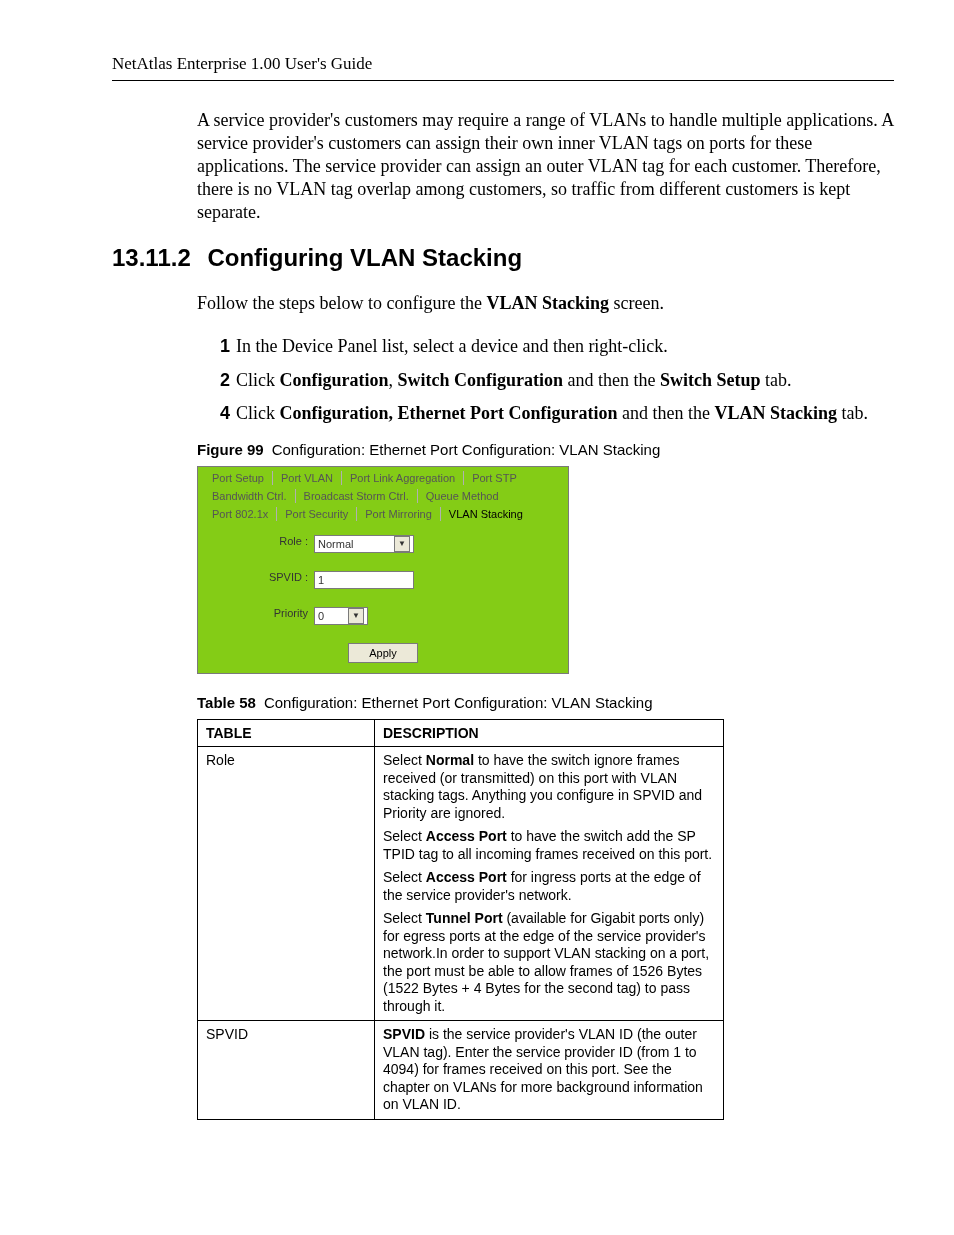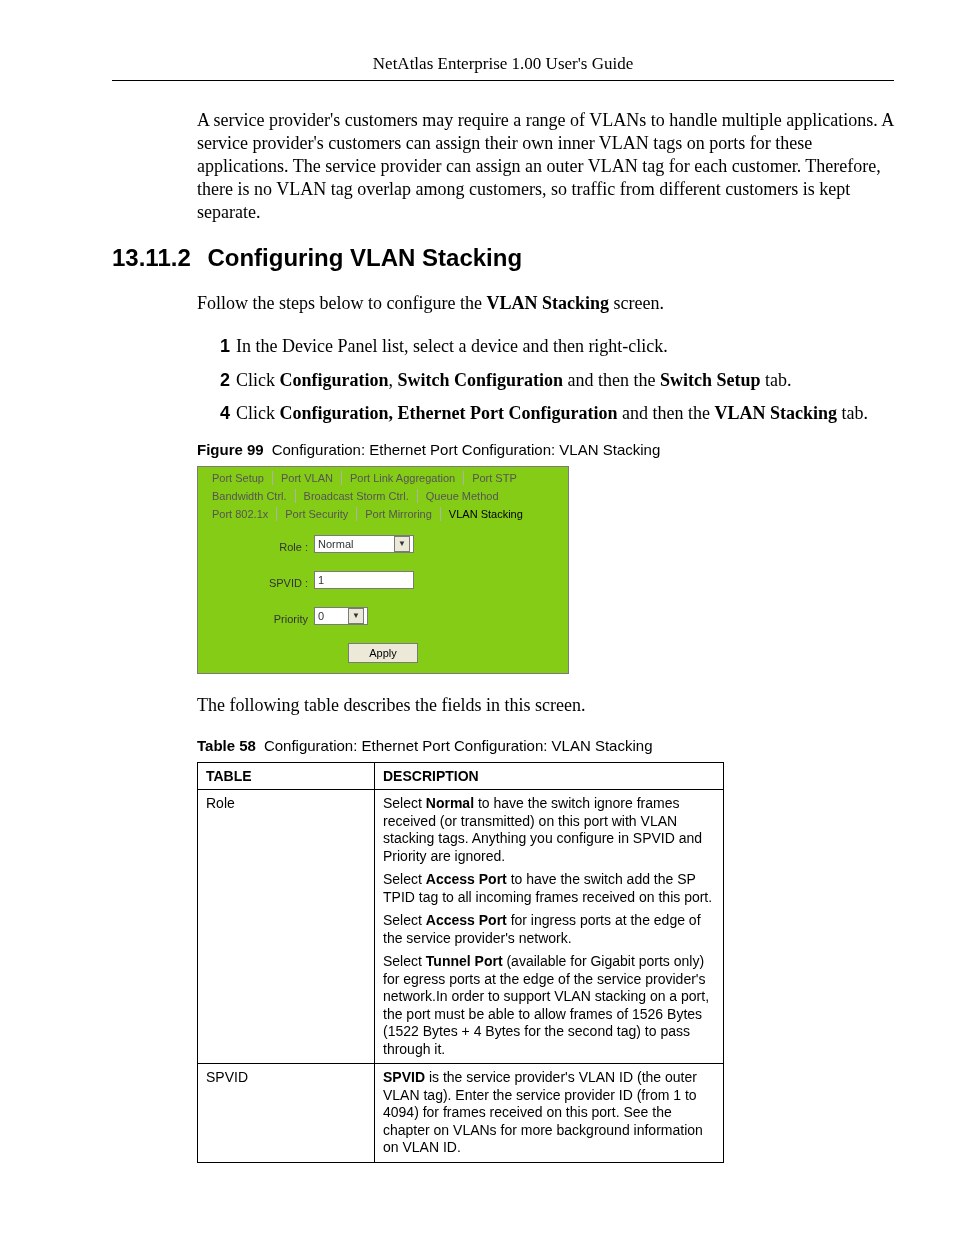--- a/index.html
+++ b/index.html
@@ -10,21 +10,21 @@
     color: #000;
   }
   .page {
     width: 954px;
     height: 1235px;
     box-sizing: border-box;
     padding: 54px 60px 40px 112px;
     position: relative;
   }
   .running-head {
-    text-align: center;
+    text-align: left;
     font-size: 17px;
     margin-bottom: 6px;
   }
   .top-rule {
     border: none;
     border-top: 1.5px solid #000;
     margin: 0 0 28px 0;
   }
   .body-para {
     font-size: 18px;
@@ -84,21 +84,21 @@
     padding: 1px 8px;
     border-right: 1px solid #b0b0b0;
     color: #555;
     white-space: nowrap;
   }
   .tab:last-child { border-right: none; text-align: right; }
   .tab.active { color: #000; font-weight: normal; }
   .form-area { padding: 14px 10px 0 10px; }
   .form-row {
     display: flex;
-    align-items: flex-end;
+    align-items: flex-start;
     margin-bottom: 18px;
   }
   .form-label {
     width: 100px;
     text-align: right;
     padding-right: 6px;
     color: #333;
   }
   .combo, .textbox {
     border: 1px solid #7a7a7a;
@@ -230,21 +230,20 @@
         <div class="form-label">Priority</div>
         <div class="combo small">
           <span>0</span>
           <span class="arrow">▼</span>
         </div>
       </div>
       <button class="apply-btn">Apply</button>
     </div>
   </div>
 
-  <p class="body-para">The following table describes the fields in this screen.</p>
 
   <div class="caption">
     <span class="cap-label">Table 58</span><span>Configuration: Ethernet Port Configuration: VLAN Stacking</span>
   </div>
 
   <table class="desc-table">
     <thead>
         <tr>
       <th>TABLE</th>
       <th>DESCRIPTION</th>

